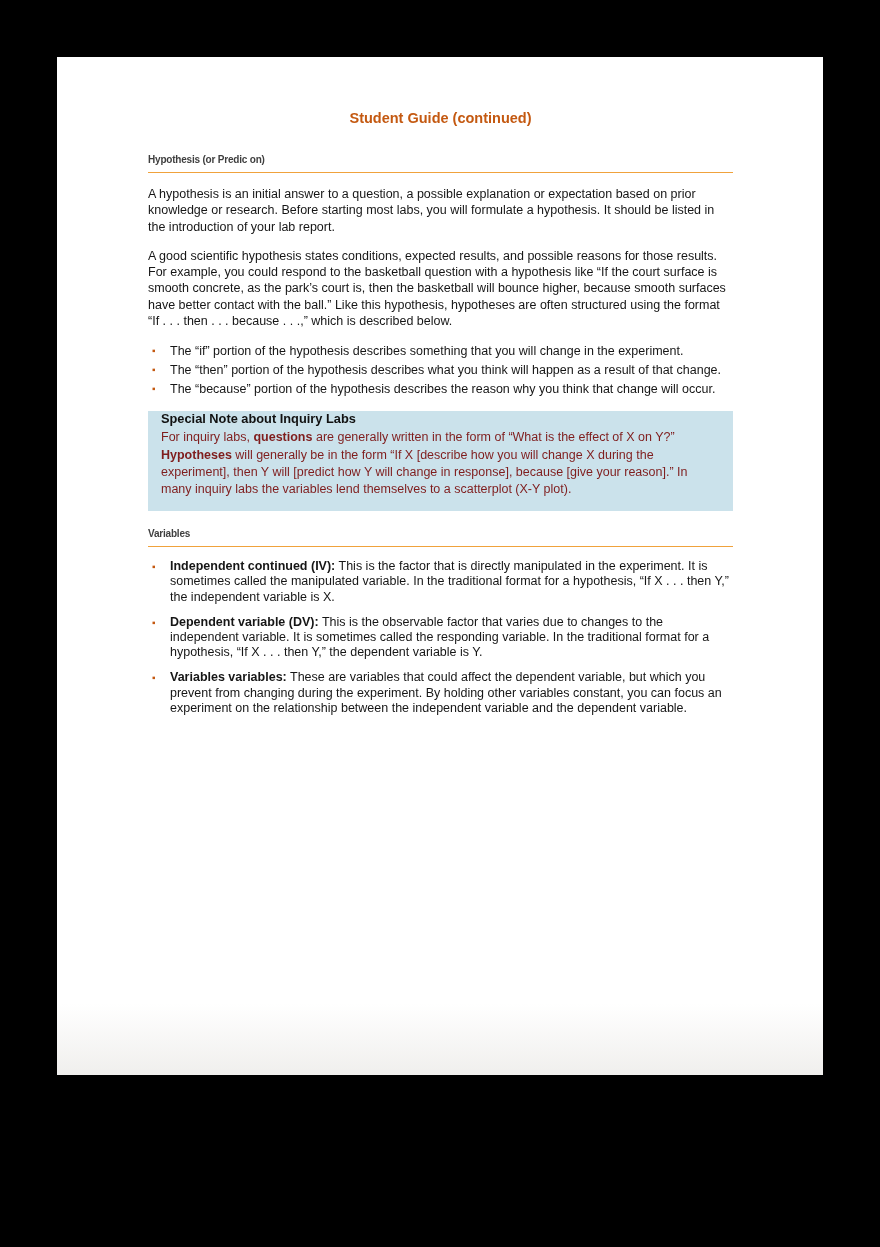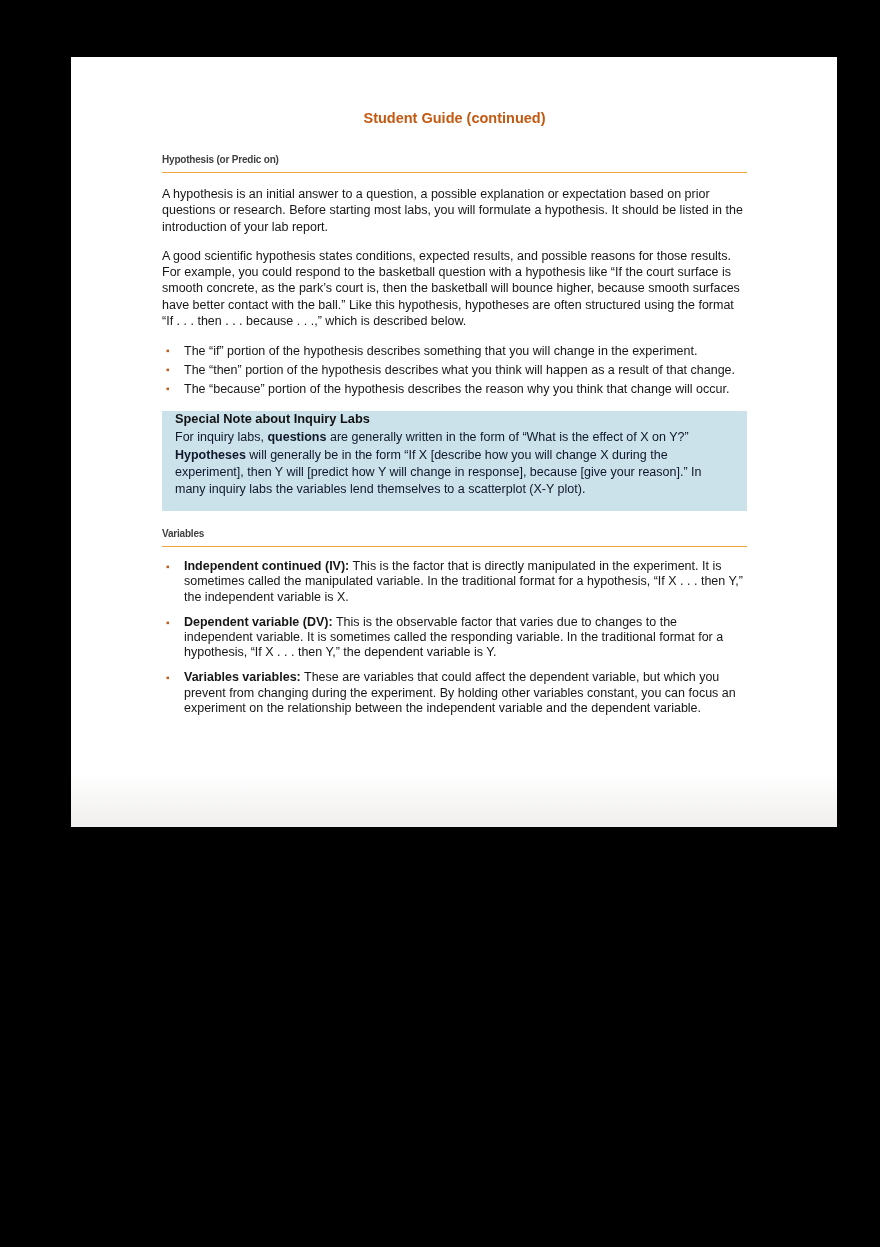--- a/index.html
+++ b/index.html
@@ -8,24 +8,24 @@
   }
   body {
     width: 880px;
     height: 1247px;
     background: #000000;
     position: relative;
     font-family: "Liberation Sans", "DejaVu Sans", sans-serif;
   }
   .page {
     position: absolute;
-    left: 71px;
+    left: 57px;
     top: 57px;
     width: 766px;
-    height: 770px;
+    height: 1018px;
     background: linear-gradient(180deg, #ffffff 0%, #ffffff 93%, #f0efed 100%);
     overflow: hidden;
   }
   .content {
     padding: 53px 90px 0 91px;
   }
   .doc-title {
     text-align: center;
     color: #C45911;
     font-weight: bold;
@@ -91,37 +91,37 @@
   }
   .callout-title {
     font-weight: bold;
     font-size: 12.8px;
     color: #111111;
     margin-bottom: 3px;
   }
   .callout-body {
     font-size: 12.5px;
     line-height: 17.2px;
-    color: #0f172a;
+    color: #7f1d1d;
     margin: 0;
   }
   b { font-weight: bold; }
 </style>
 </head>
 <body>
 
 <div class="viewer">
   <div class="page">
     <div class="content">
 
       <div class="doc-title">Student Guide (continued)</div>
 
       <div class="section-heading">Hypothesis (or Predic on)</div>
 
-      <p class="body">A hypothesis is an initial answer to a question, a possible explanation or expectation based on prior questions or research. Before starting most labs, you will formulate a hypothesis. It should be listed in the introduction of your lab report.</p>
+      <p class="body">A hypothesis is an initial answer to a question, a possible explanation or expectation based on prior knowledge or research. Before starting most labs, you will formulate a hypothesis. It should be listed in the introduction of your lab report.</p>
 
       <p class="body">A good scientific hypothesis states conditions, expected results, and possible reasons for those results. For example, you could respond to the basketball question with a hypothesis like “If the court surface is smooth concrete, as the park’s court is, then the basketball will bounce higher, because smooth surfaces have better contact with the ball.” Like this hypothesis, hypotheses are often structured using the format “If . . . then . . . because . . .,” which is described below.</p>
 
       <ul class="bullets">
         <li>
           <span class="sq">▪</span>
           <span class="btext">The “if” portion of the hypothesis describes something that you will change in the experiment.</span>
         </li>
         <li>
           <span class="sq">▪</span>

